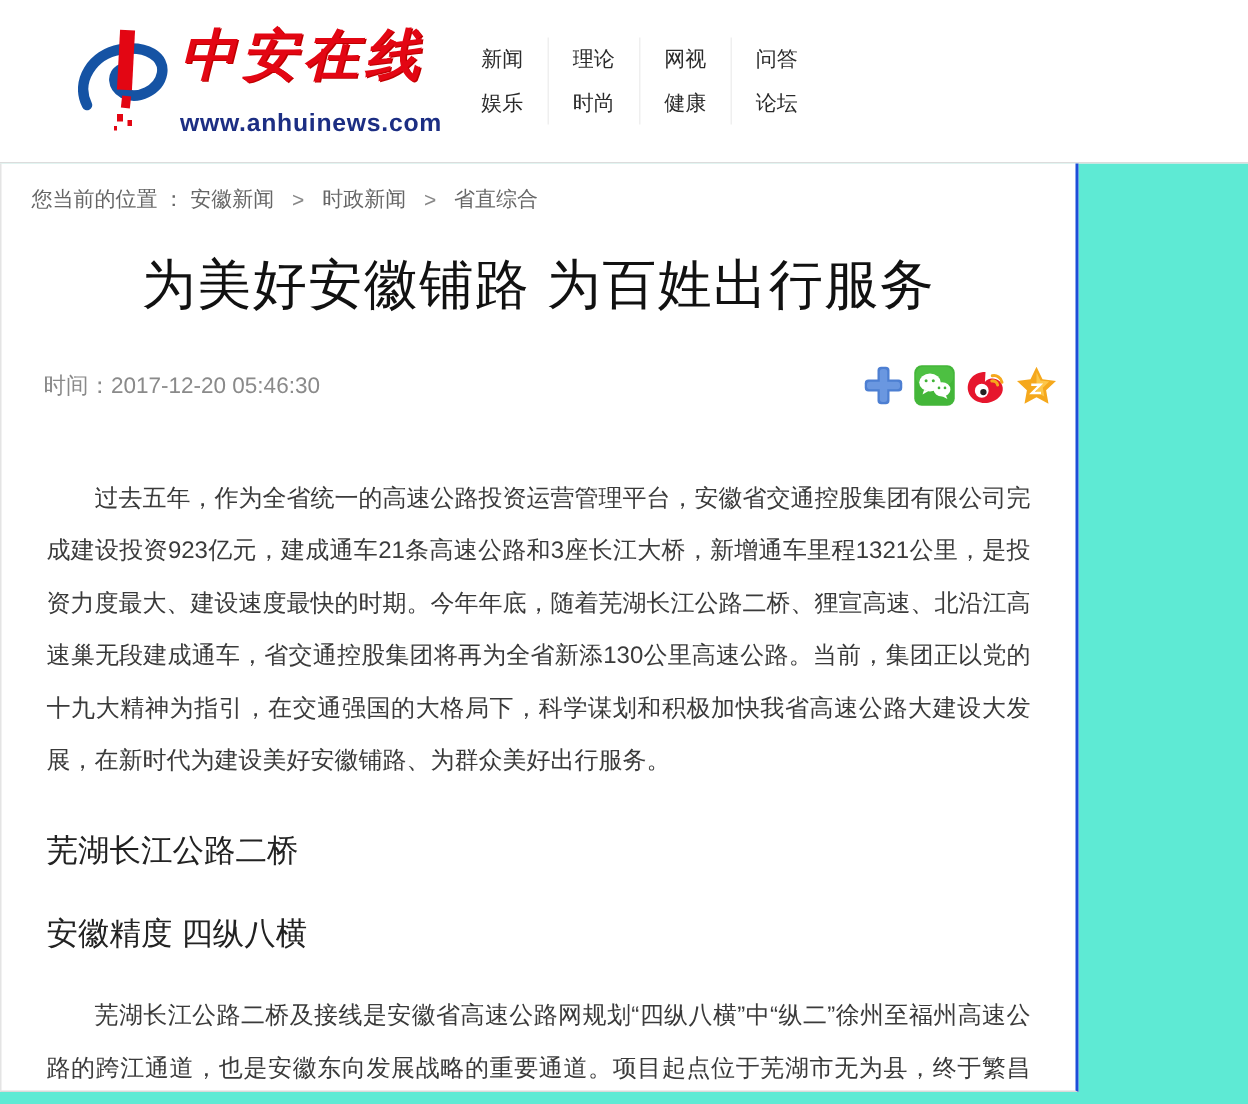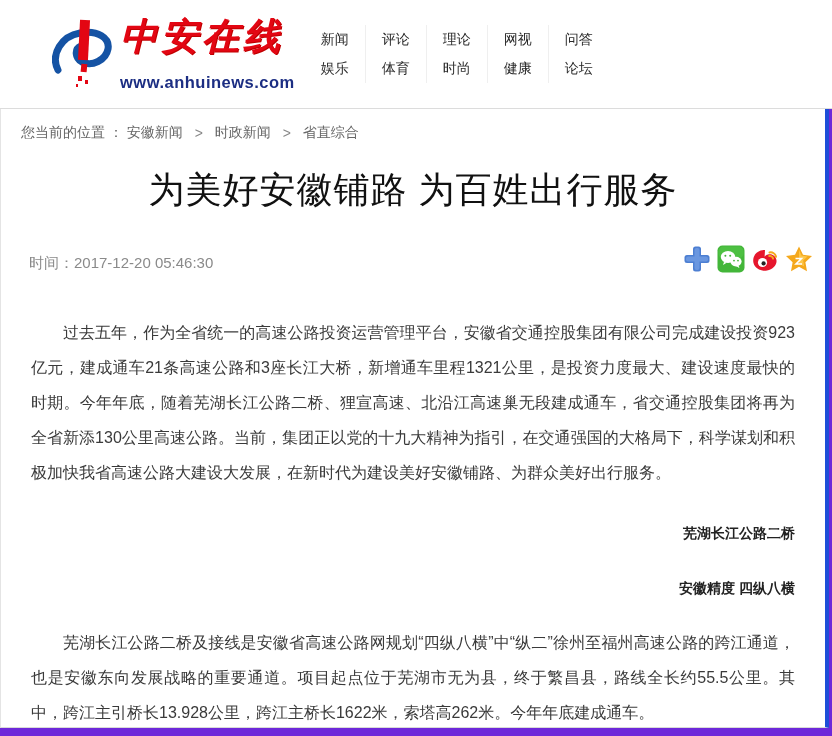--- a/index.html
+++ b/index.html
@@ -3,21 +3,21 @@
 <meta charset="utf-8">
 <style>
   * { margin: 0; padding: 0; box-sizing: border-box; }
   html, body { background: #fff; }
   body {
     width: 832px; height: 736px;
     font-family: "Liberation Sans", "DejaVu Sans", sans-serif;
     color: #333;
     overflow: hidden;
   }
-  .page { width: 832px; height: 736px; background: #6d28d9; position: relative; }
+  .page { width: 832px; height: 736px; background: #5eead4; position: relative; }
 
   
   .site-header {
     height: 109px;
     display: flex;
     align-items: center;
     border-bottom: 1px solid #dcdcdc;
     background: #fff;
   }
   .logo { display: flex; align-items: center; margin-left: 52px; cursor: pointer; }
@@ -52,24 +52,24 @@
     font-size: 14px;
     line-height: 29px;
     color: #2b2b2b;
     text-decoration: none;
     cursor: pointer;
     white-space: nowrap;
   }
 
   
   .content-box {
-    width: 829px;
+    width: 719px;
     height: 619px;
     border-left: 1px solid #e4e4e4;
-    border-right: 4px solid #1d4ed8;
+    border-right: 2px solid #1d4ed8;
     border-bottom: 1px solid #d9d9d9;
     overflow: hidden;
     background: #fff;
   }
 
   .breadcrumb {
     padding: 15px 0 0 20px;
     font-size: 14px;
     color: #666;
   }
@@ -84,43 +84,43 @@
     font-weight: 400;
     color: #111;
     letter-spacing: 1px;
   }
 
   .meta-row {
     margin-top: 26px;
     padding: 0 12px 0 28px;
     display: flex;
     justify-content: space-between;
-    align-items: flex-end;
+    align-items: center;
     height: 32px;
   }
   .article-time { font-size: 15px; color: #8a8a8a; }
   .share-bar { display: flex; align-items: center; gap: 6px; }
   .share-icon { width: 28px; height: 28px; cursor: pointer; display: block; }
 
   .article-body { padding: 14px 30px 0 30px; }
   .article-body p.para {
     font-size: 16px;
     line-height: 35px;
     color: #3a3a3a;
     text-indent: 2em;
     margin-top: 26px;
     text-align: justify;
   }
   .article-body p.para:first-child { margin-top: 28px; }
   .article-body h3.subhead {
-    font-size: 14px;
+    font-size: 21px;
     line-height: 22px;
     color: #222;
-    font-weight: bold;
-    text-align: right;
+    font-weight: normal;
+    text-align: left;
     margin-top: 32px;
   }
   .article-body h3.subhead + h3.subhead { margin-top: 33px; }
 </style>
 </head>
 <body>
 
 <div class="page">
 
   <div class="site-header">
@@ -138,24 +138,20 @@
       <div class="logo-text">
         <span class="logo-name">中安在线</span>
         <span class="logo-url">www.anhuinews.com</span>
       </div>
     </div>
 
     <nav class="main-nav">
       <div class="nav-col">
         <a class="nav-link">新闻</a>
         <a class="nav-link">娱乐</a>
-      </div>
-      <div class="nav-col">
-        <a class="nav-link">评论</a>
-        <a class="nav-link">体育</a>
       </div>
       <div class="nav-col">
         <a class="nav-link">理论</a>
         <a class="nav-link">时尚</a>
       </div>
       <div class="nav-col">
         <a class="nav-link">网视</a>
         <a class="nav-link">健康</a>
       </div>
       <div class="nav-col">

